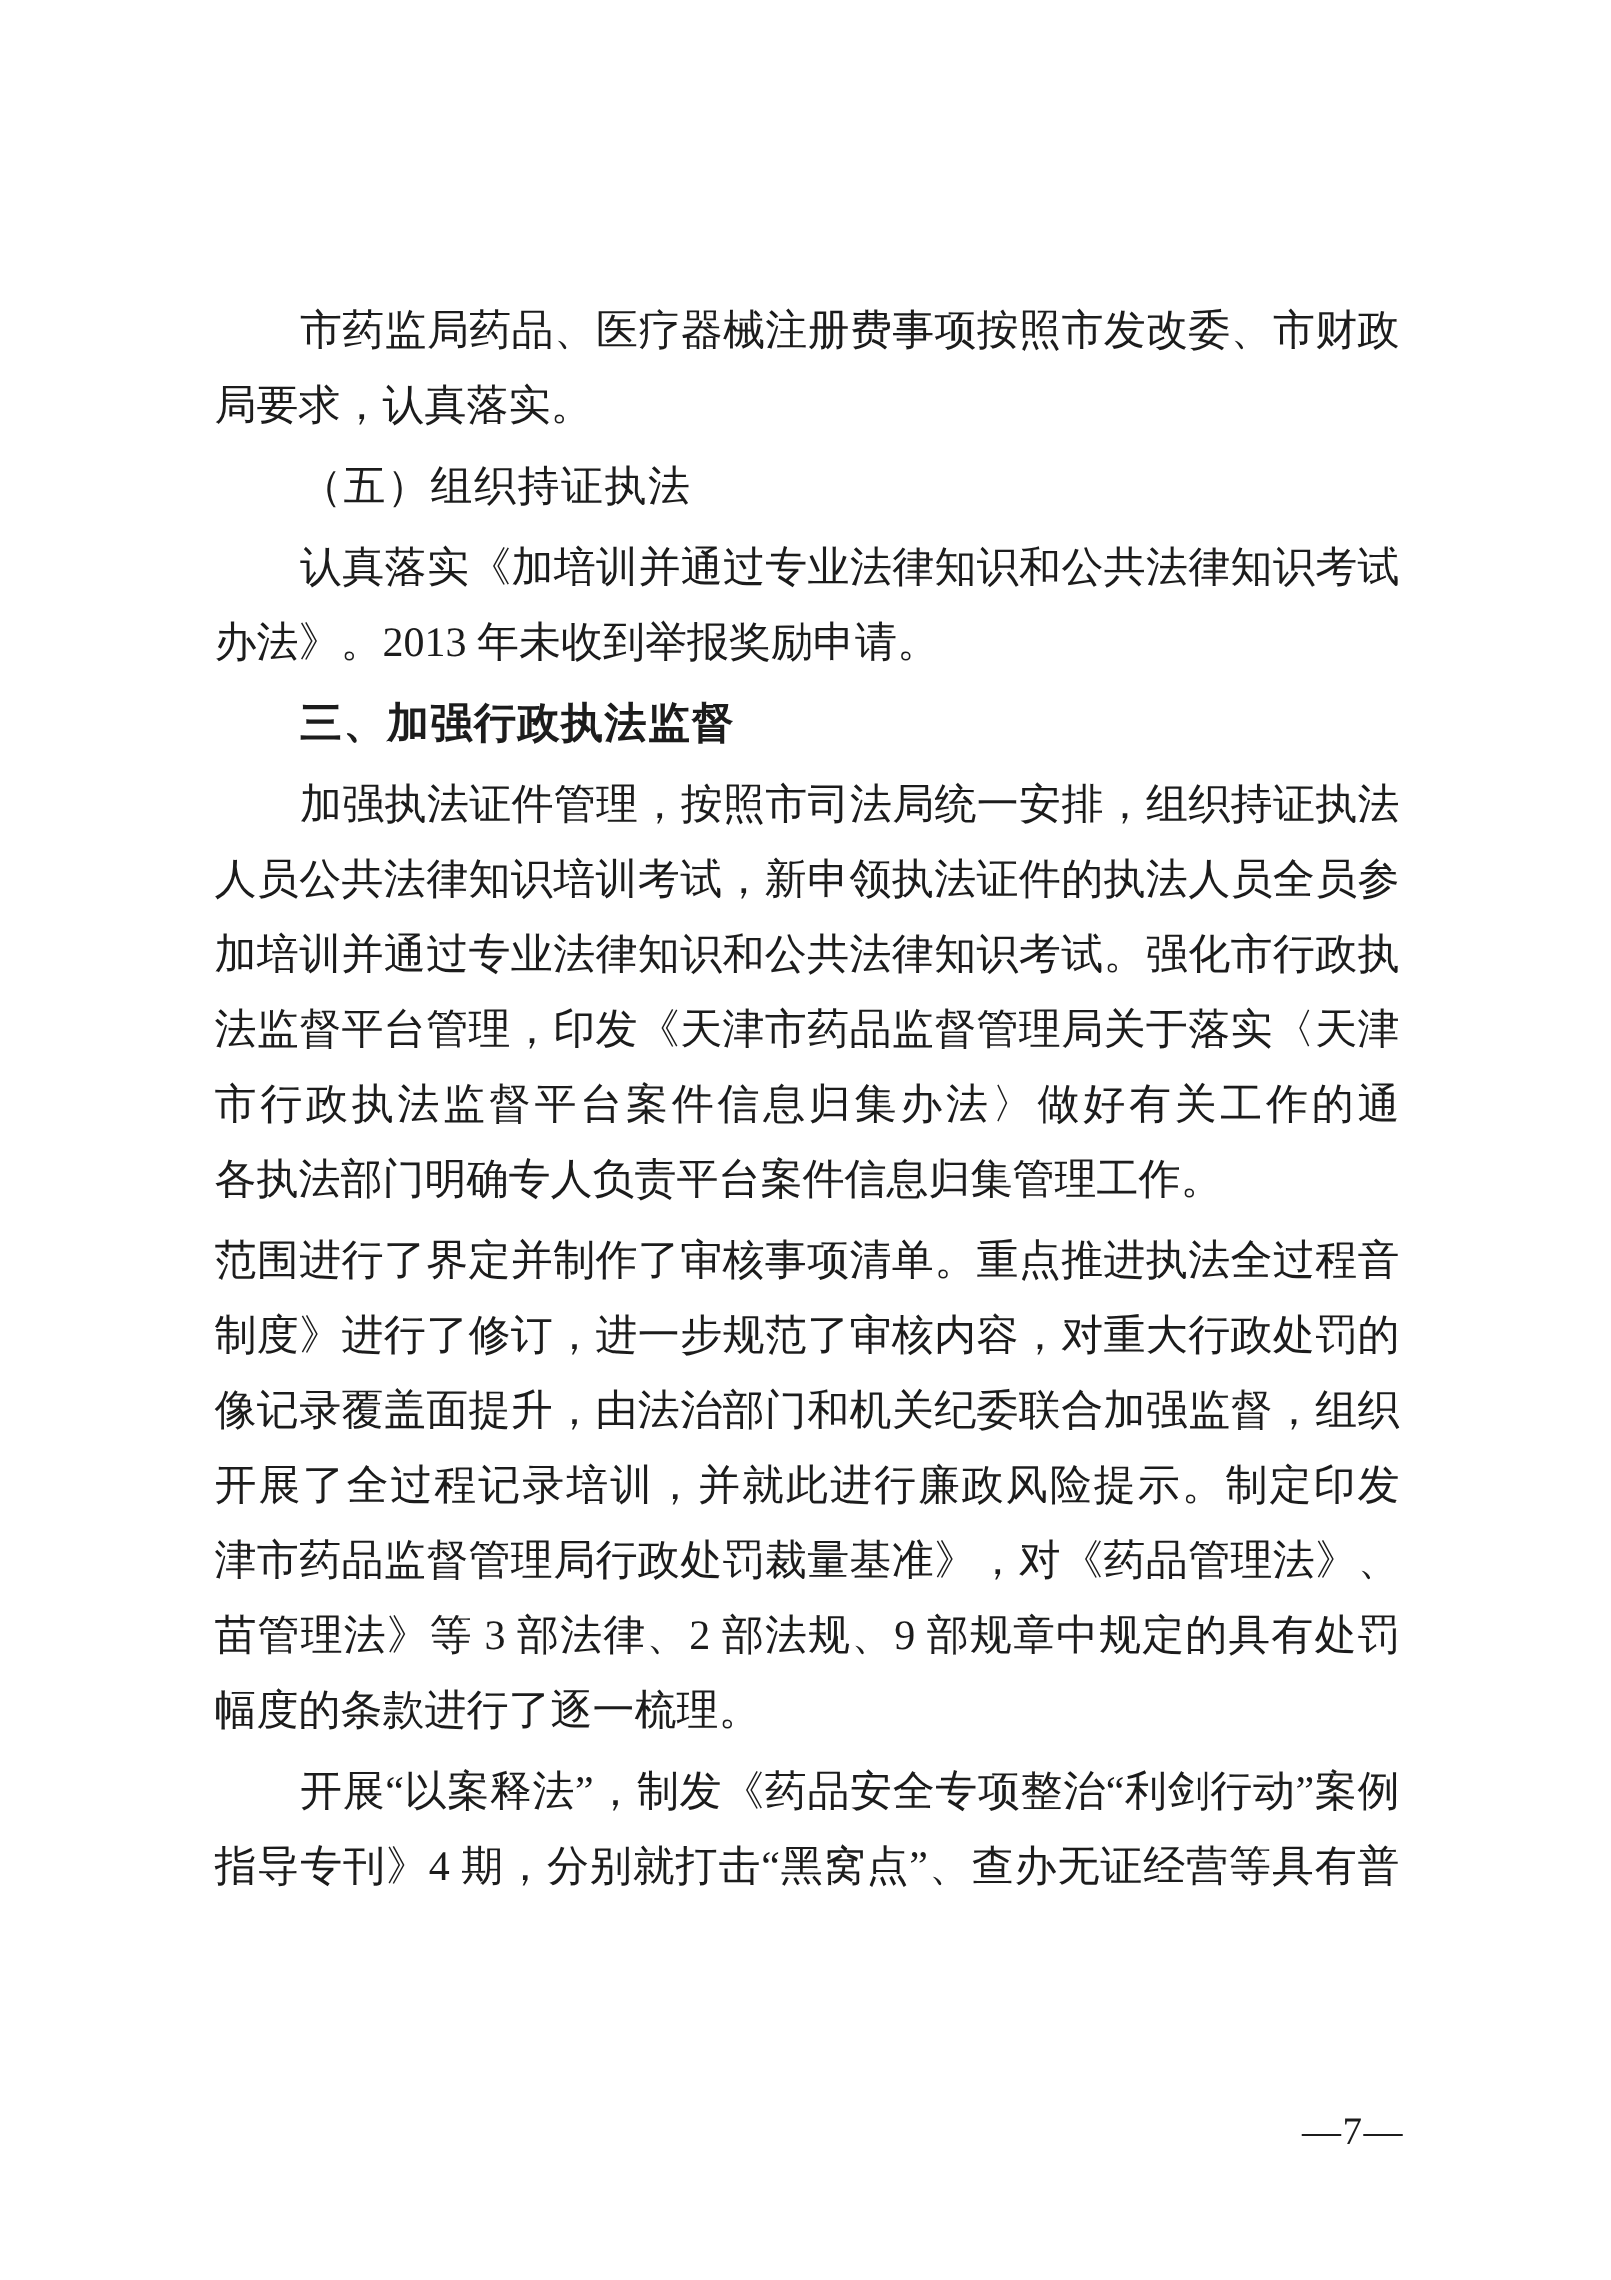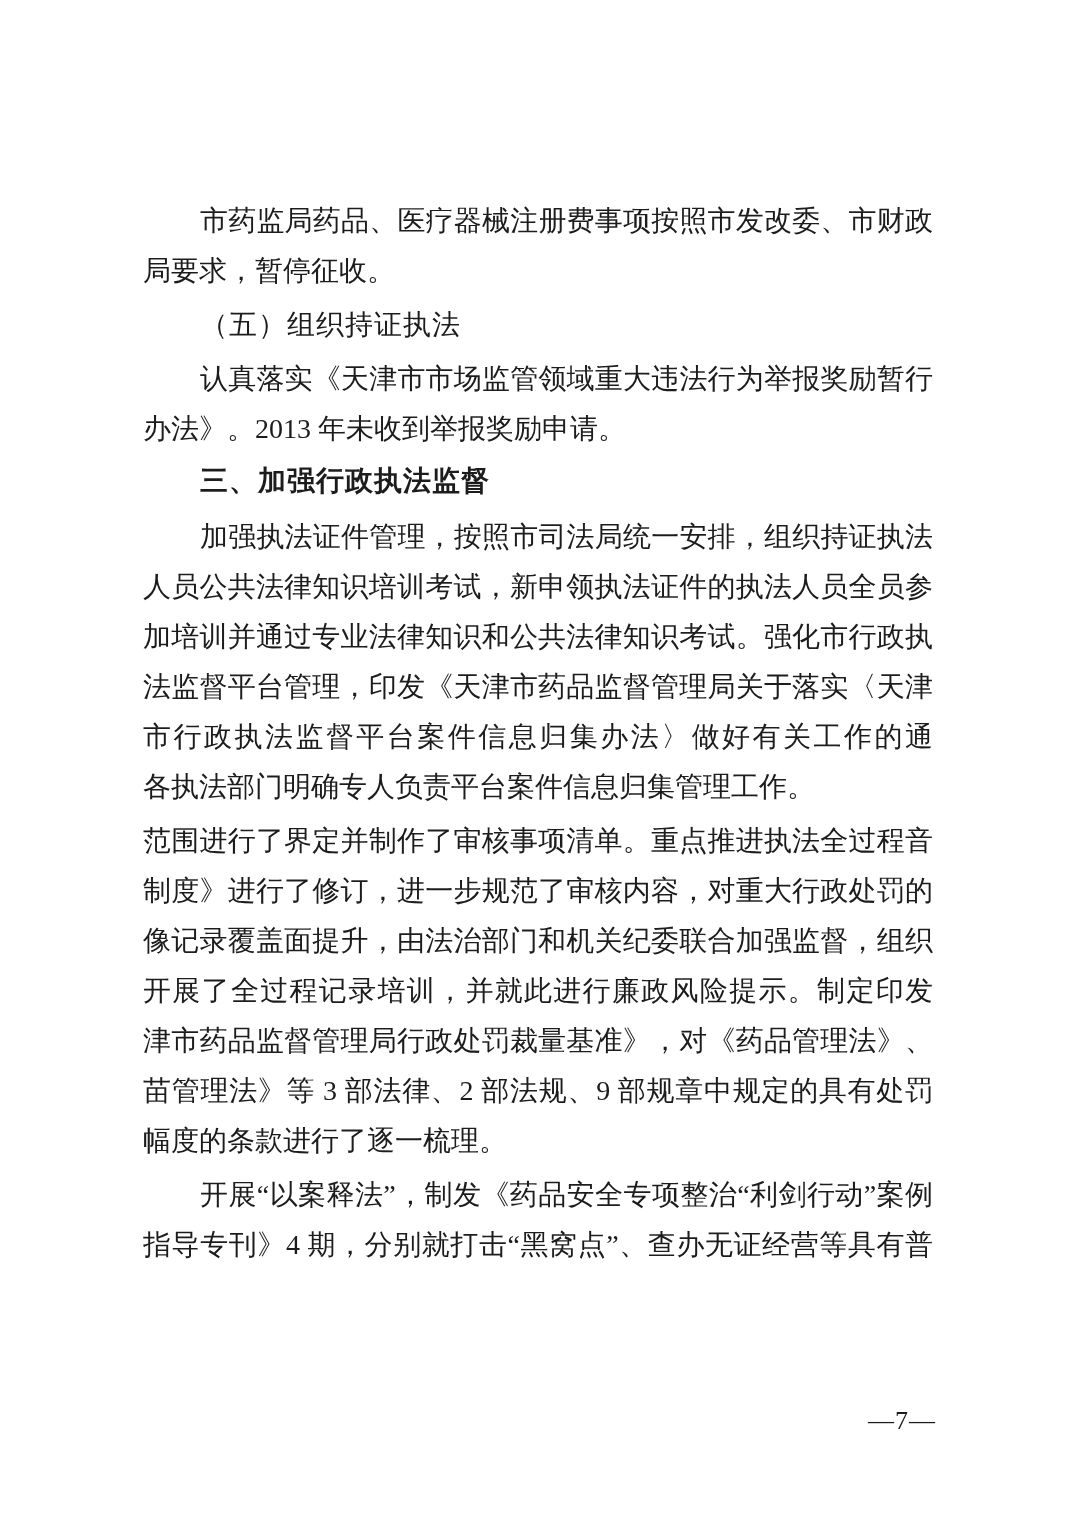--- a/index.html
+++ b/index.html
@@ -43,21 +43,21 @@
   }
   .line.indent {
     text-indent: 57px;
   }
   .line.justify {
     text-align: justify;
     text-align-last: justify;
     text-justify: inter-character;
   }
   .line.chapter-heading {
-    font-family: Liberation Mono, monospace;
+    font-family: Liberation Serif, serif;
     font-weight: 700;
     letter-spacing: 1px;
   }
   .line.section-heading {
     letter-spacing: 1px;
   }
   .page-number {
     position: absolute;
     left: 868px;
     top: 1404px;
@@ -67,27 +67,27 @@
     color: #1c1c1c;
   }
 </style>
 </head>
 <body style="background: rgb(255, 255, 255); color: rgb(28, 28, 28);">
 
 <div class="page">
   <main class="text-block" id="text-block">
       <p class="para">
         <span class="line indent justify">市药监局药品、医疗器械注册费事项按照市发改委、市财政</span>
-        <span class="line">局要求，暂停征收。</span>
+        <span class="line">局要求，认真落实。</span>
       </p>
       <p class="para">
         <span class="line indent section-heading">（五）组织持证执法</span>
       </p>
       <p class="para">
-        <span class="line indent justify">认真落实《天津市市场监管领域重大违法行为举报奖励暂行</span>
+        <span class="line indent justify">认真落实《加培训并通过专业法律知识和公共法律知识考试</span>
         <span class="line">办法》。2013 年未收到举报奖励申请。</span>
       </p>
       <p class="para">
         <span class="line indent chapter-heading">三、加强行政执法监督</span>
       </p>
       <p class="para">
         <span class="line indent justify">加强执法证件管理，按照市司法局统一安排，组织持证执法</span>
         <span class="line justify">人员公共法律知识培训考试，新申领执法证件的执法人员全员参</span>
         <span class="line justify">加培训并通过专业法律知识和公共法律知识考试。强化市行政执</span>
         <span class="line justify">法监督平台管理，印发《天津市药品监督管理局关于落实〈天津</span>

